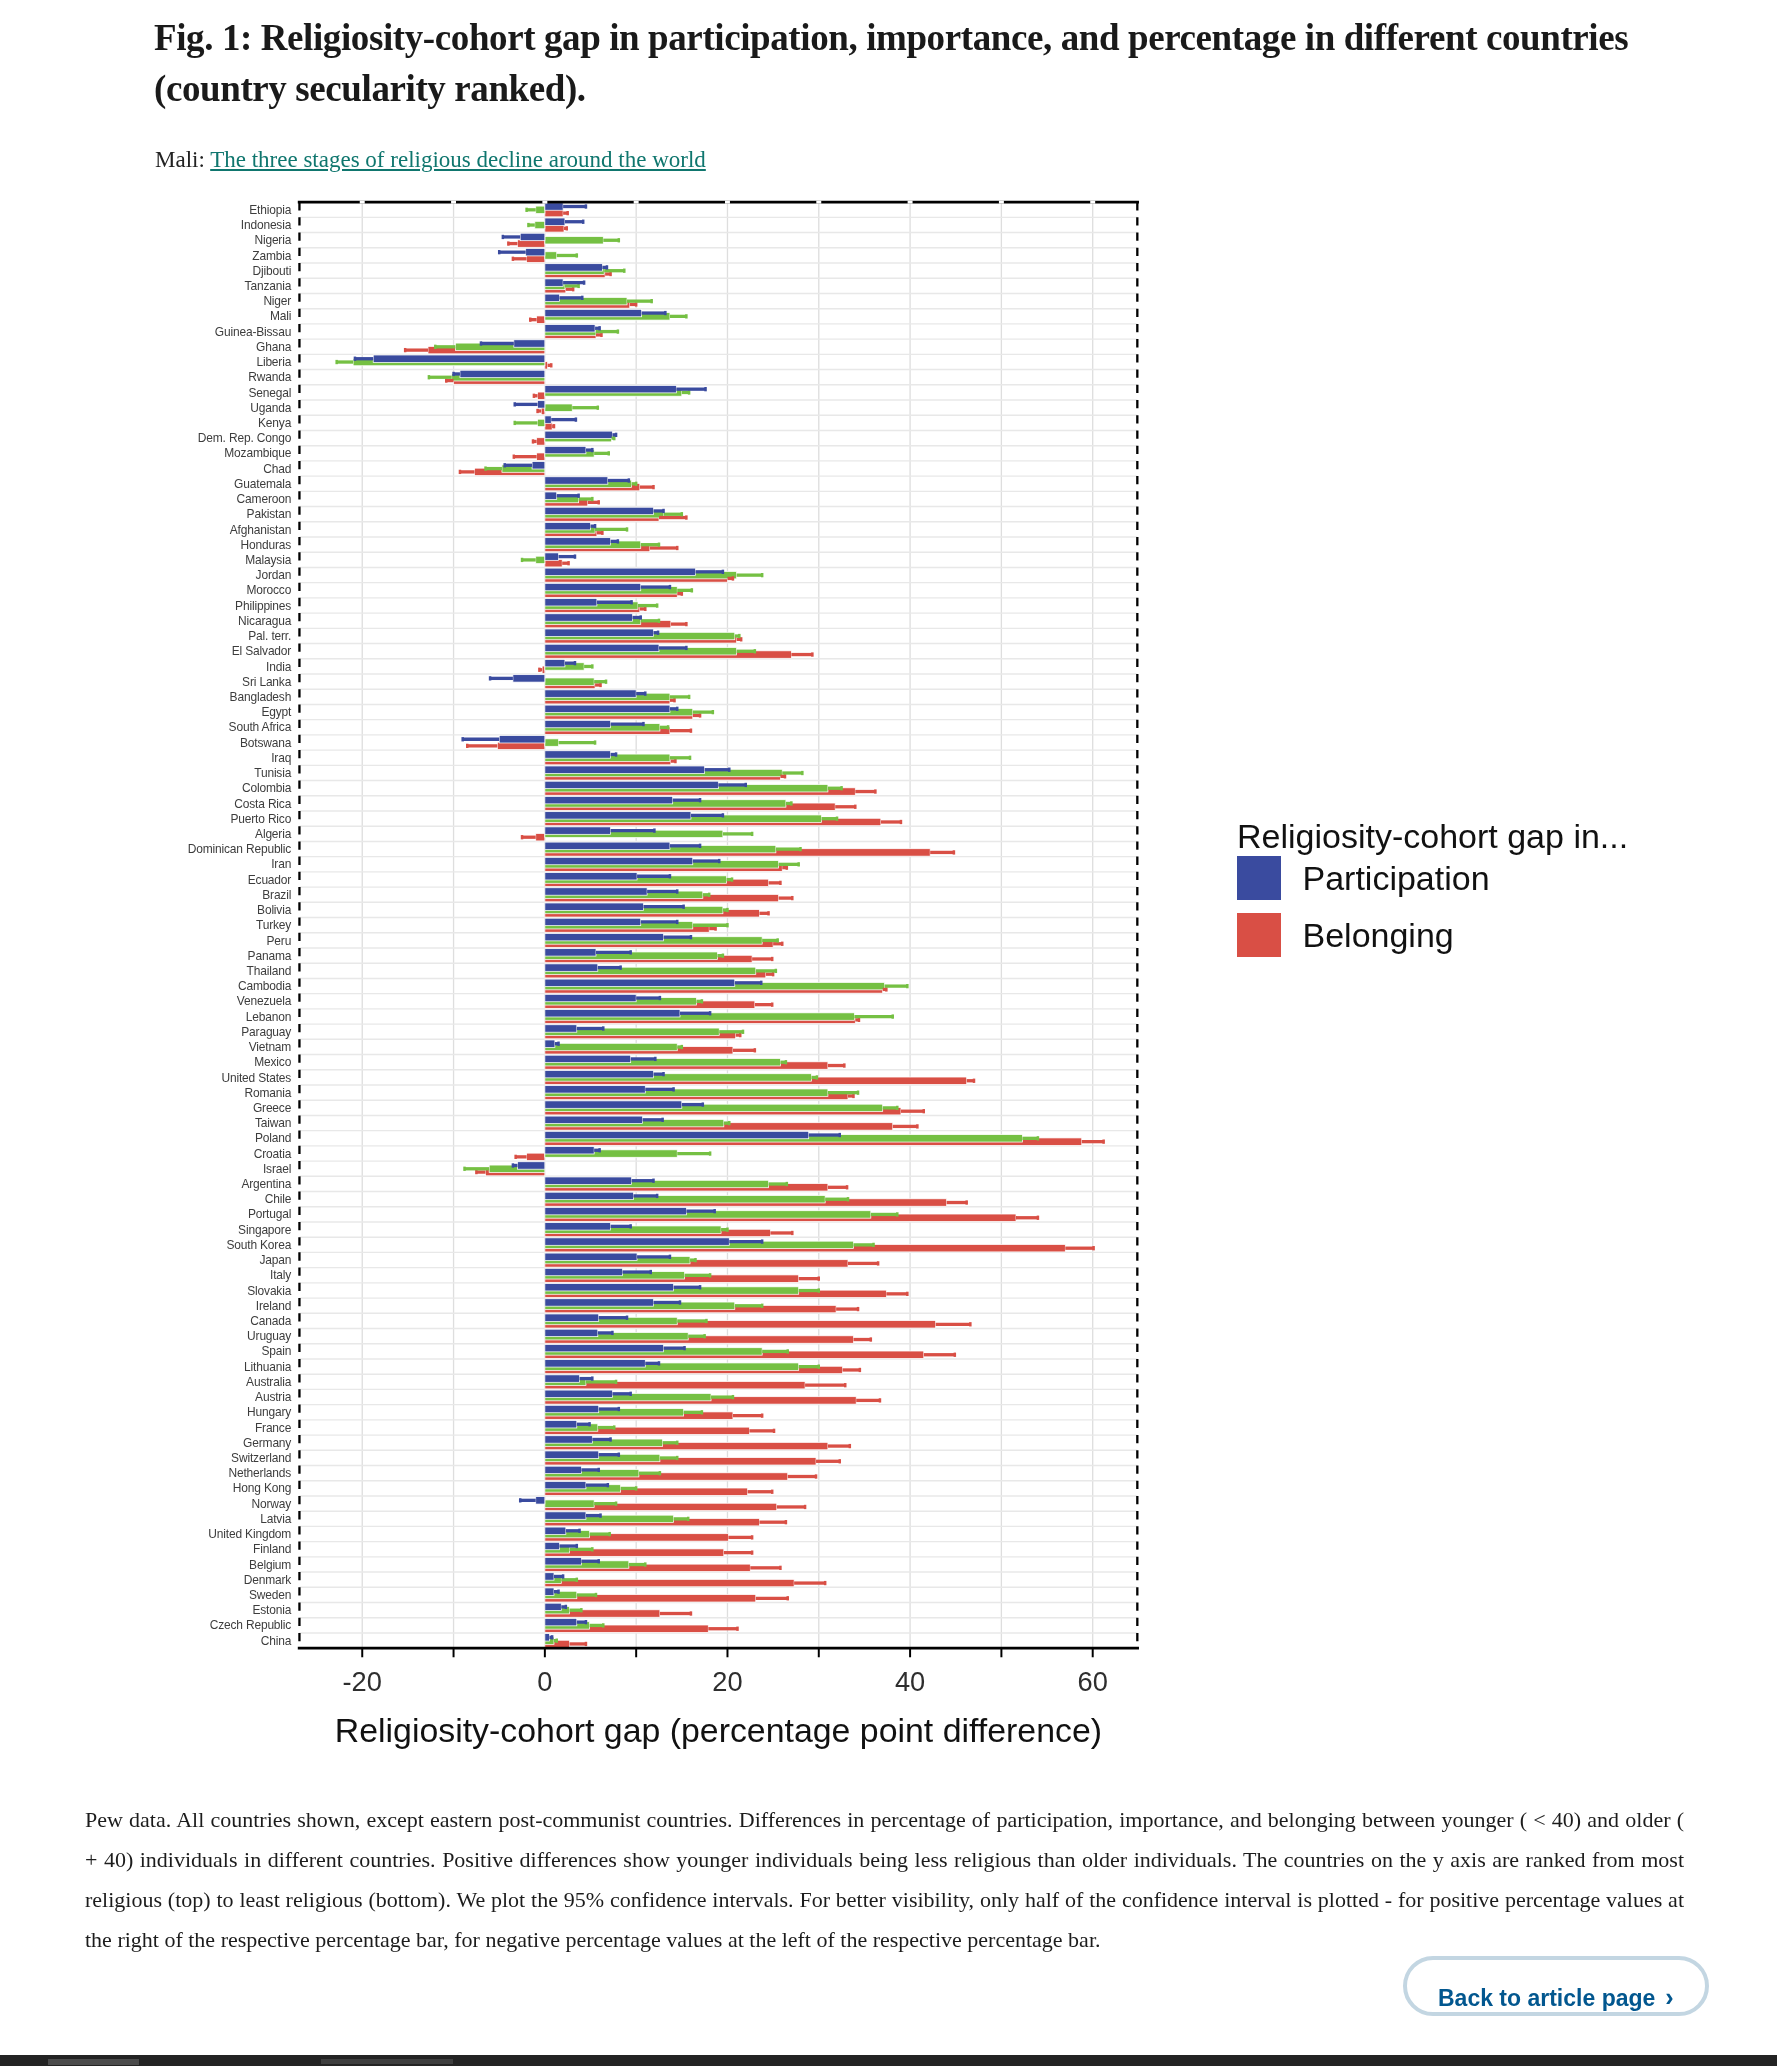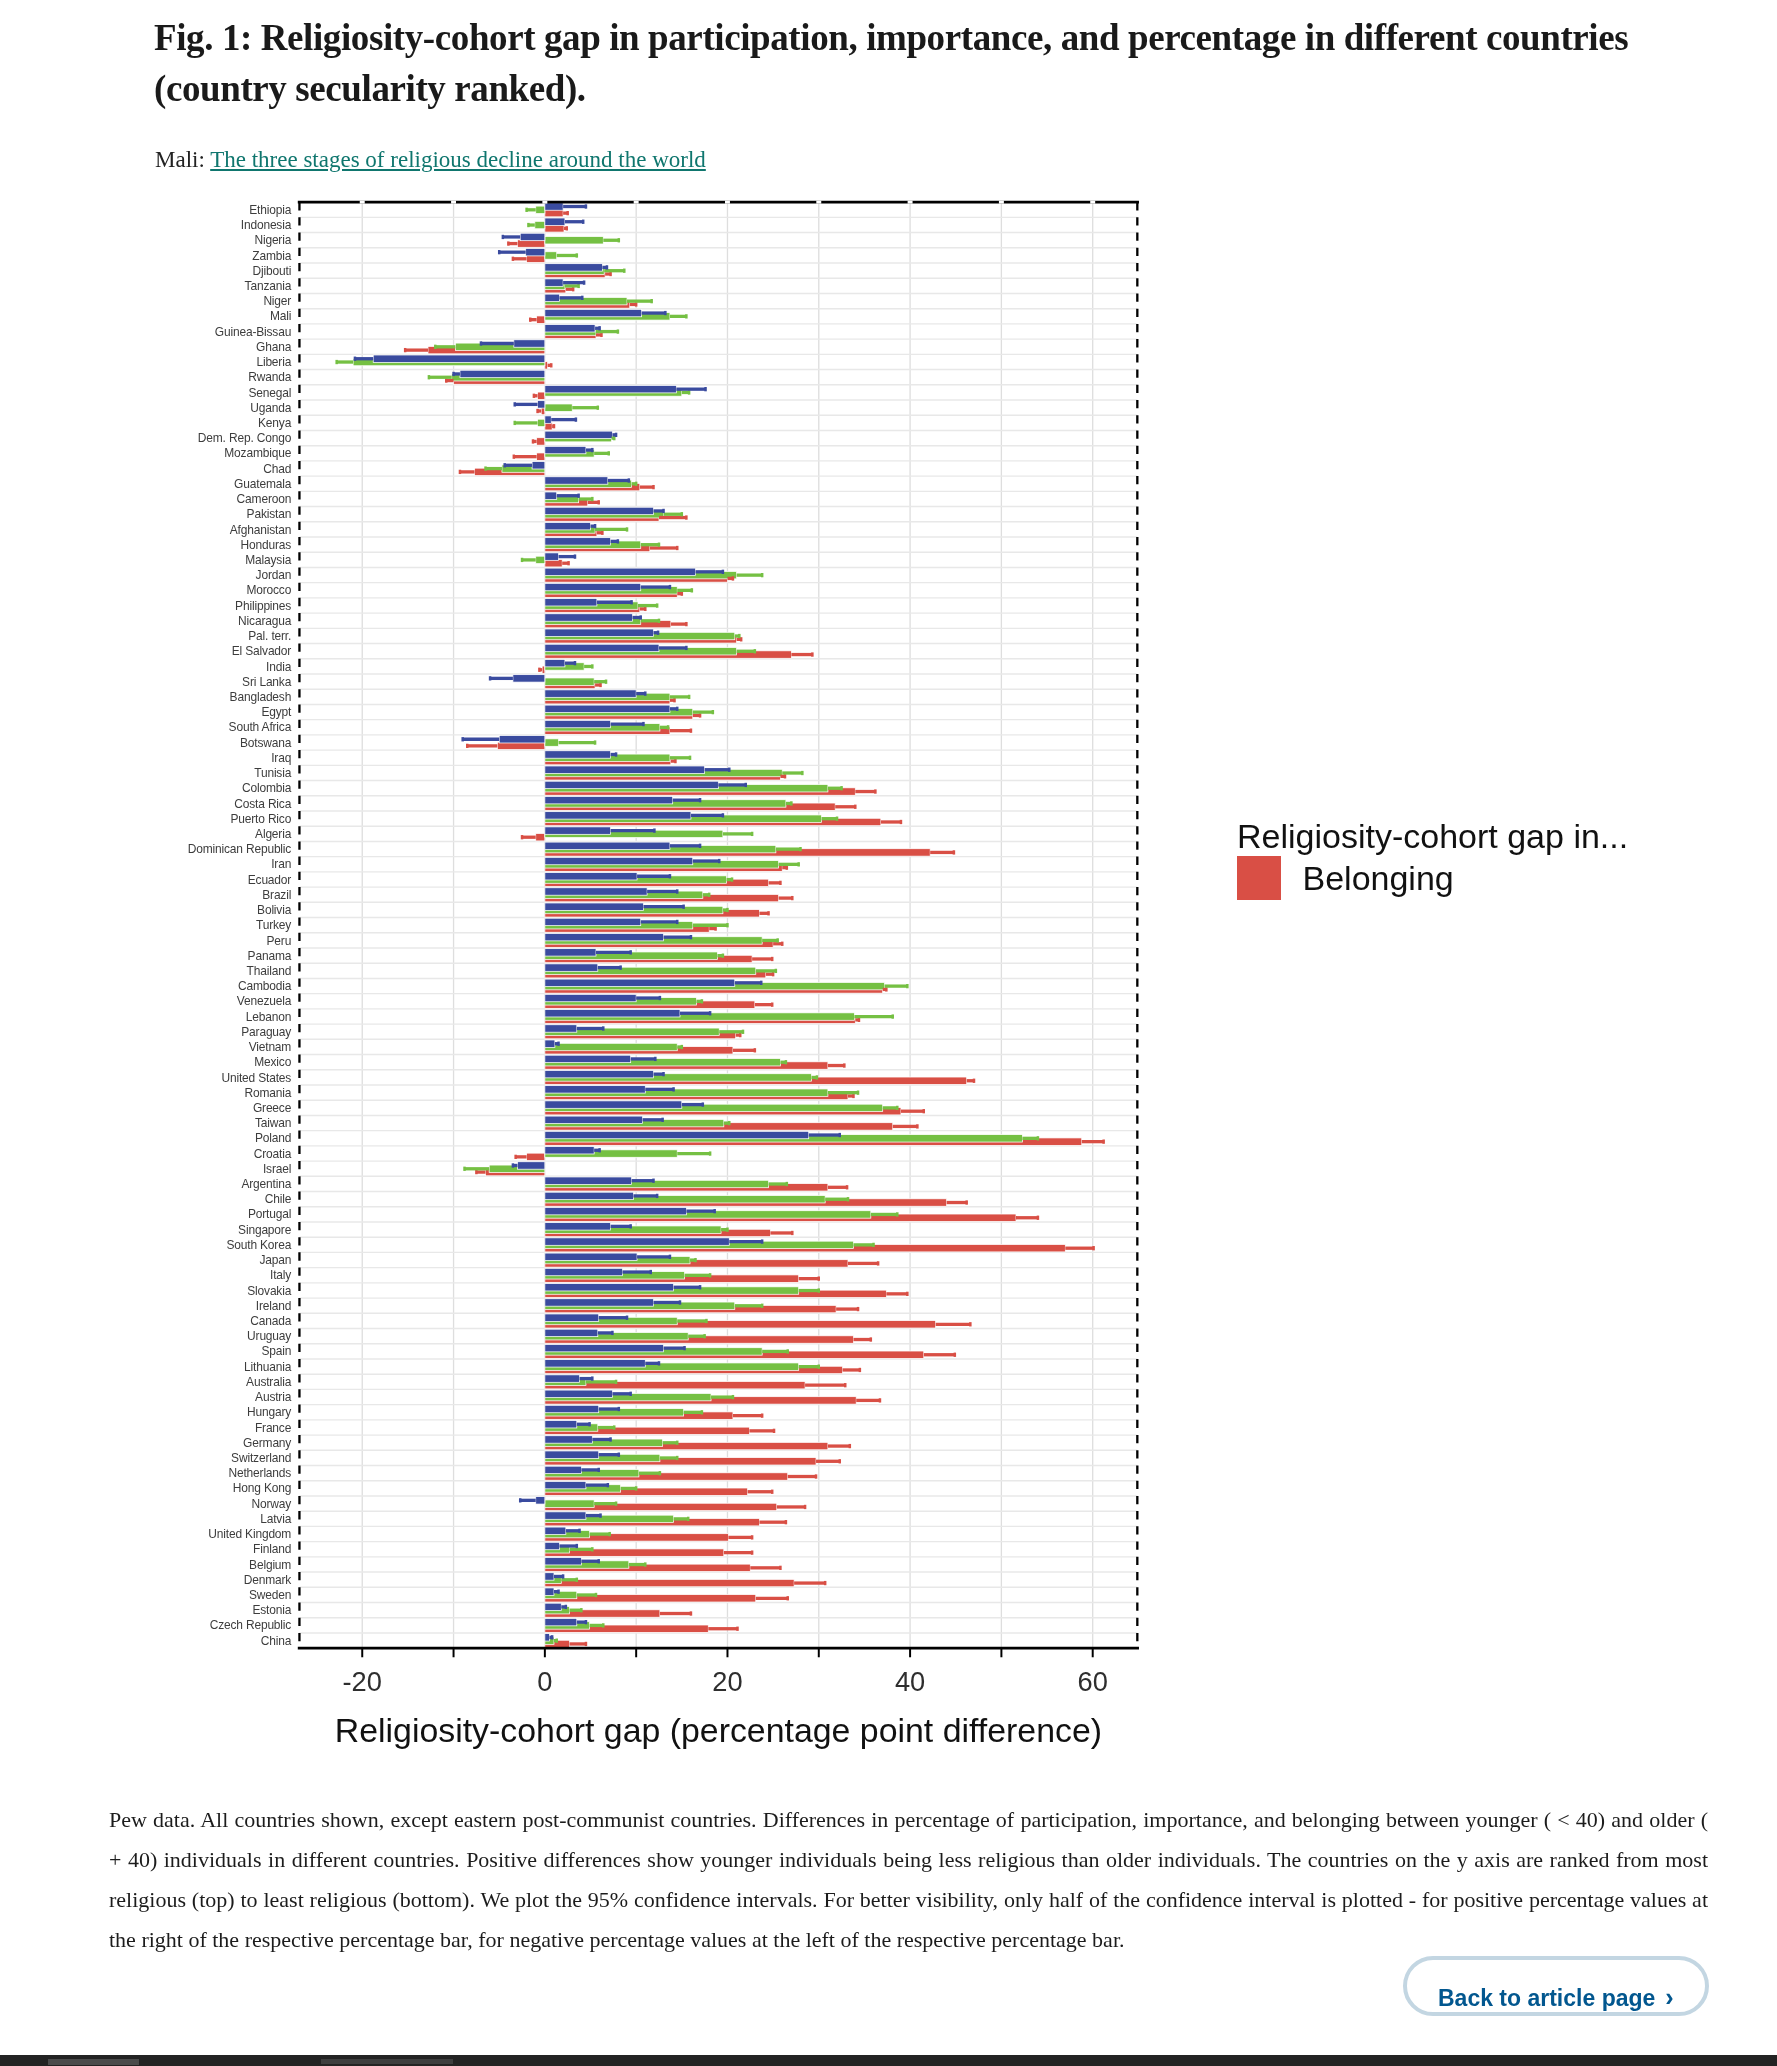--- a/index.html
+++ b/index.html
@@ -11,21 +11,21 @@
     font-size:23px;color:#222;}
   .from-line a{color:#0f766e;text-decoration:underline;cursor:pointer;}
   #chart-wrap{position:absolute;left:149px;top:198px;width:1033px;height:1570px;}
   .legend{position:absolute;left:1237px;top:817px;width:496px;}
   .legend-title{font-size:34px;color:#111;}
   .legend-item{display:flex;align-items:center;margin-bottom:13.2px;}
   .legend-swatch{width:44px;height:44px;margin-right:21.5px;flex:0 0 auto;}
   .legend-label{font-size:34px;color:#111;}
   .caption{position:absolute;left:85px;top:1800px;width:1599px;
     font-family:"Liberation Serif","DejaVu Serif",serif;font-size:22px;line-height:40px;
-    color:#1c1c1c;text-align:justify;margin-left:24px;}
+    color:#1c1c1c;text-align:justify;}
   .back-btn{position:absolute;left:1403px;top:1956px;height:60px;padding:0 31px;
     display:flex;align-items:flex-end;justify-content:center;box-sizing:border-box;
     background:#fff;border:4.1px solid #c3d6e2;border-radius:31px;cursor:pointer;
     font-size:23px;font-weight:bold;color:#02578f;white-space:nowrap;}
   .back-btn .chev{margin-left:10px;font-size:25px;font-weight:bold;}
   .footer-bar{position:absolute;left:0;bottom:0;width:1777px;height:10.7px;background:#232323;}
   .footer-seg1{position:absolute;left:48px;bottom:0.8px;width:91px;height:5.8px;background:#6e6e6e;opacity:.55;}
   .footer-seg2{position:absolute;left:321px;bottom:1.7px;width:132px;height:5px;background:#595959;opacity:.5;}
 </style>
 </head>
@@ -1123,20 +1123,24 @@
       <text x="172" y="1695.5263157894738" text-anchor="end" fill="#3d3d3d" font-size="14.5px" font-family="Liberation Sans, sans-serif" letter-spacing="-0.2">Sweden</text>
       <text x="172" y="1713.9473684210527" text-anchor="end" fill="#3d3d3d" font-size="14.5px" font-family="Liberation Sans, sans-serif" letter-spacing="-0.2">Estonia</text>
       <text x="172" y="1732.3684210526317" text-anchor="end" fill="#3d3d3d" font-size="14.5px" font-family="Liberation Sans, sans-serif" letter-spacing="-0.2">Czech Republic</text>
       <text x="172" y="1750.7894736842106" text-anchor="end" fill="#3d3d3d" font-size="14.5px" font-family="Liberation Sans, sans-serif" letter-spacing="-0.2">China</text>
     </svg>
 </div>
 
 <div class="legend">
   <div class="legend-title">Religiosity-cohort gap in...</div>
   <div class="legend-item">
+    <span class="legend-swatch" style="background: rgb(58, 75, 159);"></span>
+    <span class="legend-label">Participation</span>
+  </div>
+  <div class="legend-item">
     <span class="legend-swatch" style="background: rgb(217, 79, 69);"></span>
     <span class="legend-label">Belonging</span>
   </div>
 </div>
 
 <div class="caption">Pew data. All countries shown, except eastern post-communist countries. Differences in percentage of participation, importance, and belonging between younger ( &lt; 40) and older ( + 40) individuals in different countries. Positive differences show younger individuals being less religious than older individuals. The countries on the y axis are ranked from most religious (top) to least religious (bottom). We plot the 95% confidence intervals. For better visibility, only half of the confidence interval is plotted - for positive percentage values at the right of the respective percentage bar, for negative percentage values at the left of the respective percentage bar.</div>
 
 <div class="back-btn">
   <span>Back to article page</span>
   <span class="chev">›</span>

